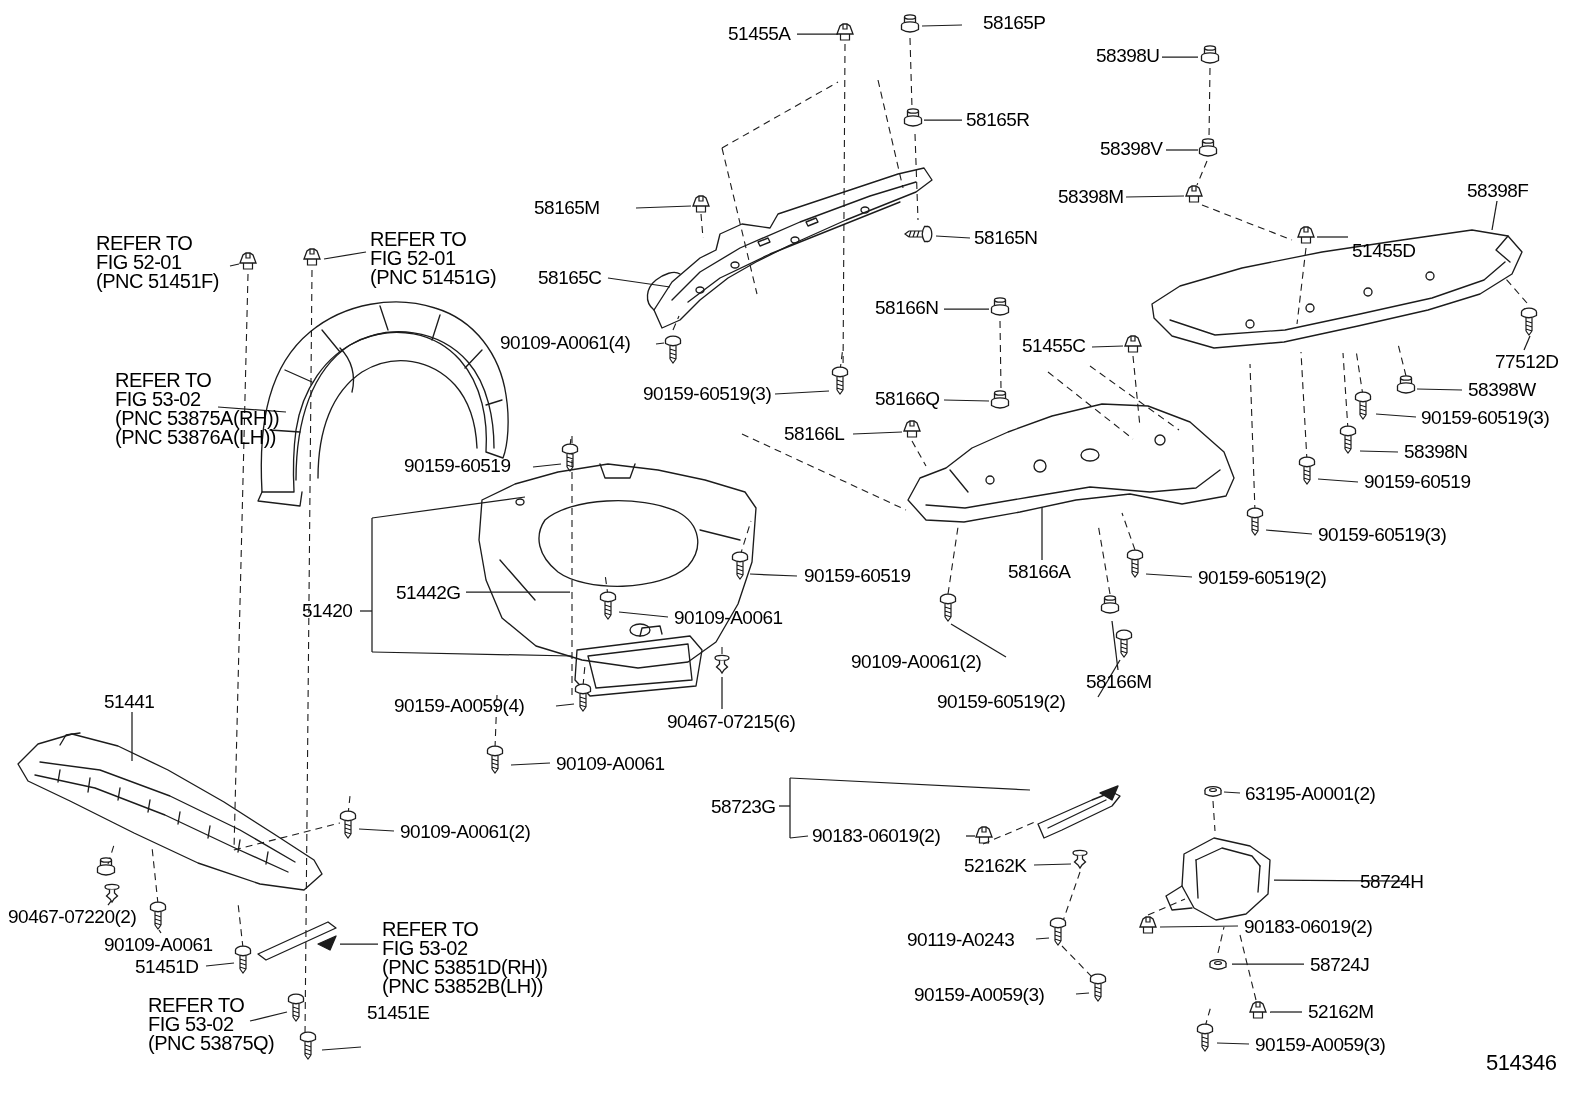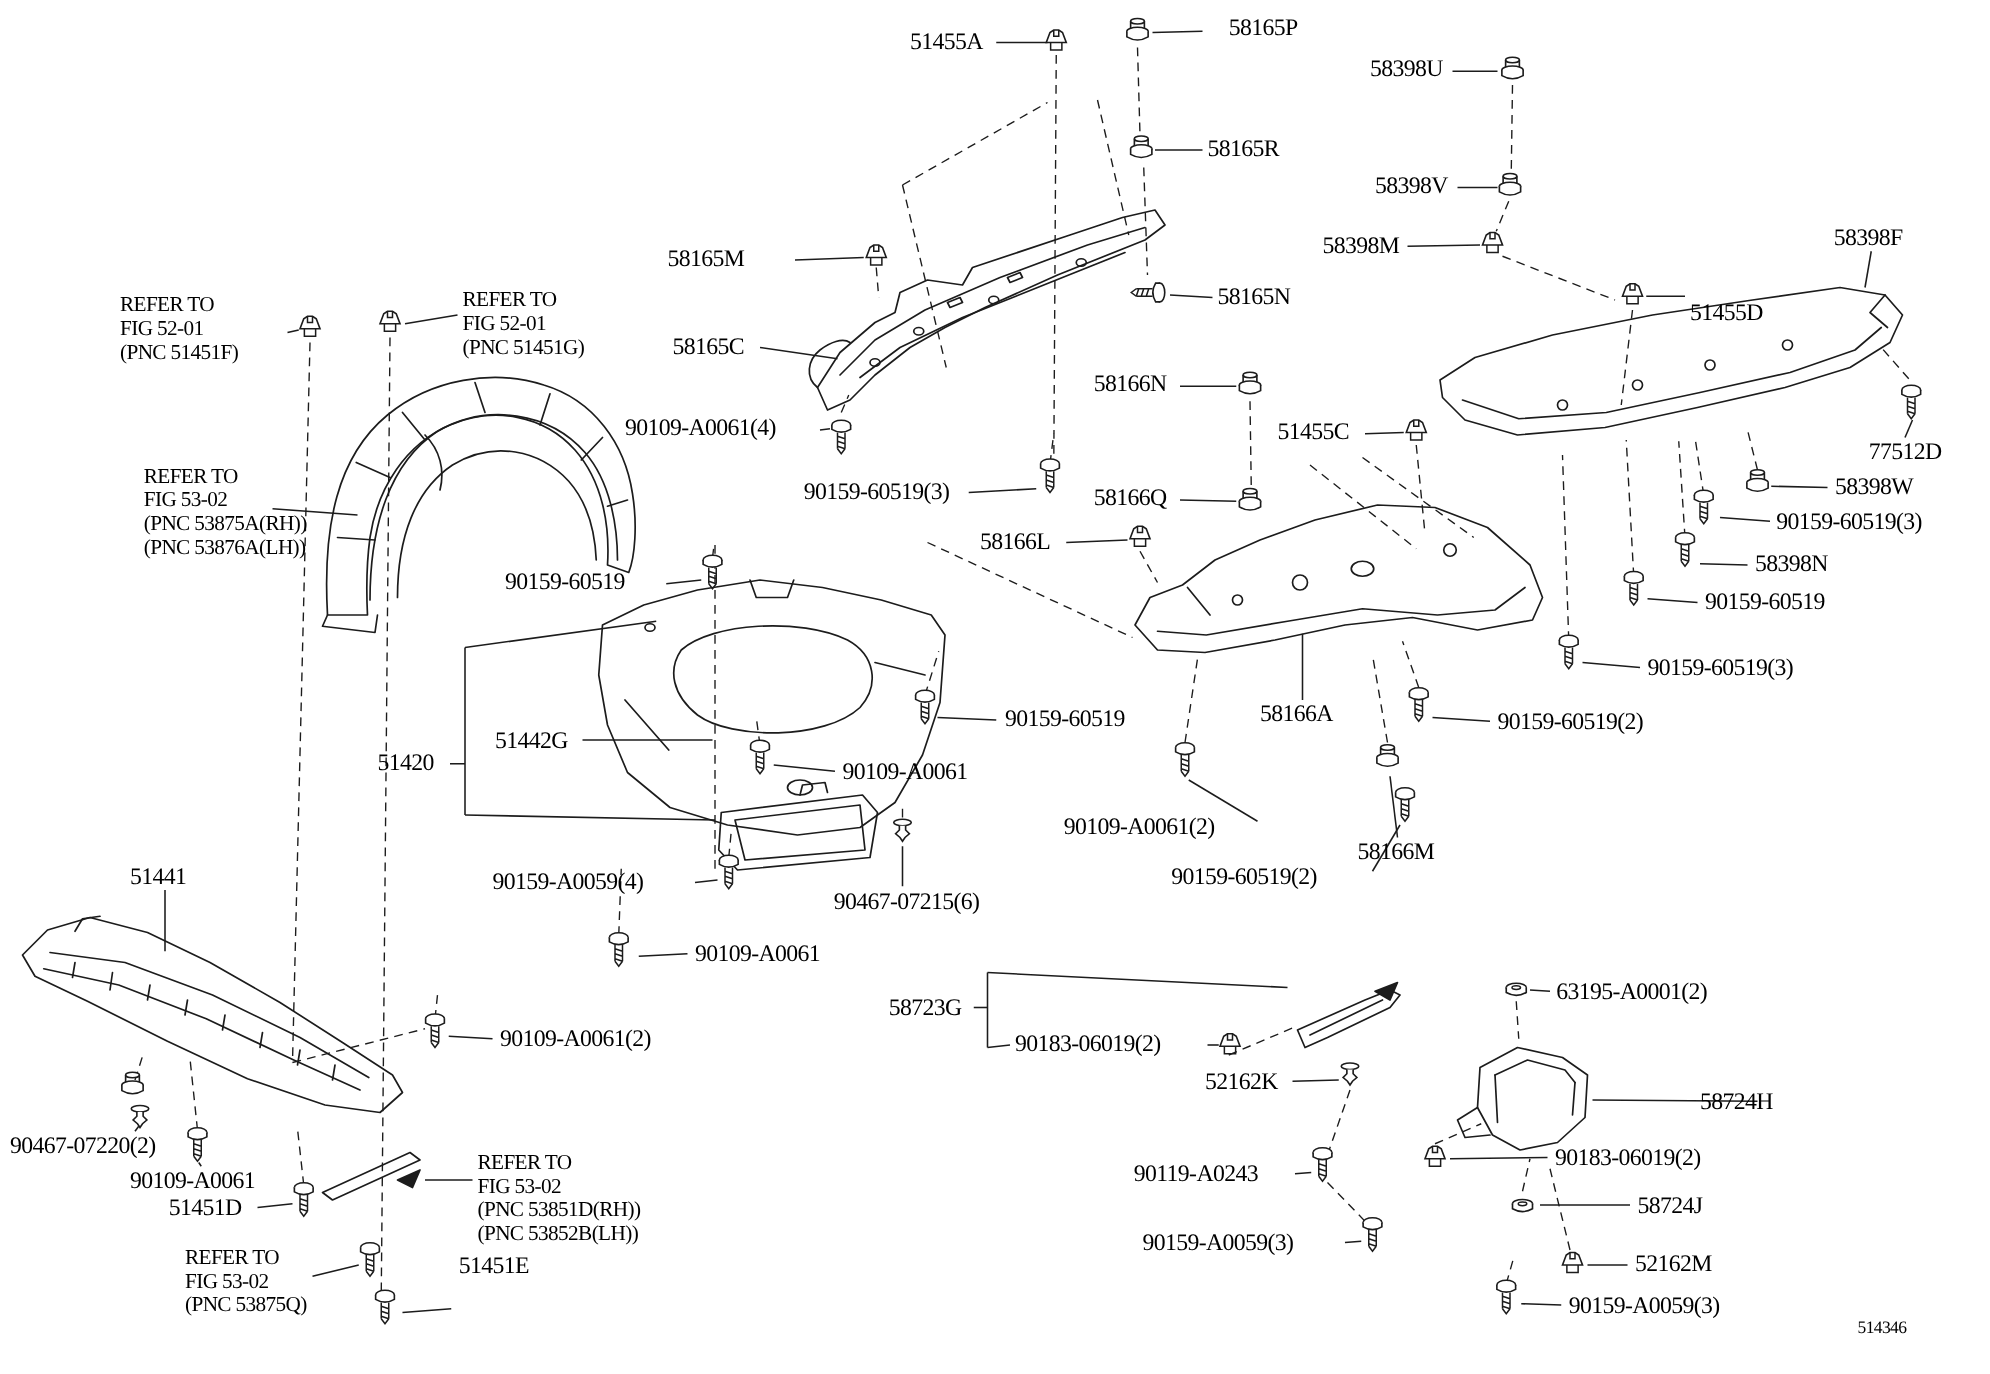--- a/index.html
+++ b/index.html
@@ -1,21 +1,21 @@
 <!DOCTYPE html>
 <html><head>
 <meta charset="utf-8">
 <style>
   html,body{margin:0;padding:0;background:#fff;}
   .canvas{position:relative;width:1592px;height:1099px;background:#fff;overflow:hidden;
-          font-family:Liberation Serif, serif;color:#000;}
+          font-family:Liberation Sans, sans-serif;color:#000;}
   .canvas svg{position:absolute;left:0;top:0;}
   .lbl{position:absolute;font-size:19px;line-height:19px;letter-spacing:-0.5px;white-space:pre-line;}
-  .note{position:absolute;font-size:17px;line-height:19px;letter-spacing:-0.5px;white-space:pre-line;}
-  .code{font-size:14px;}
+  .note{position:absolute;font-size:20px;line-height:19px;letter-spacing:-0.5px;white-space:pre-line;}
+  .code{font-size:22px;}
   .art path,.art ellipse,.art circle,.art line,.art polyline{fill:none;stroke:#1c1c1c;stroke-width:1.35;stroke-linecap:round;stroke-linejoin:round;}
   .art .filled{fill:#1c1c1c;stroke:#1c1c1c;}
   .leader line{stroke:#1c1c1c;stroke-width:1.25;}
   .dash line{stroke:#1c1c1c;stroke-width:1.1;stroke-dasharray:7 5;}
 </style>
 </head>
 <body>
 
 <div class="canvas">
 

